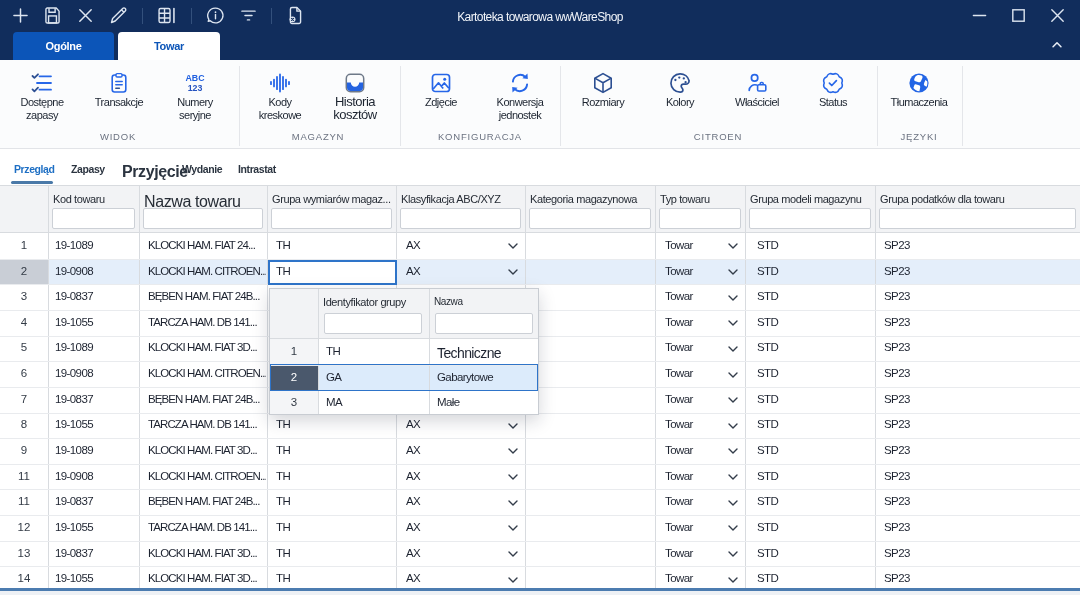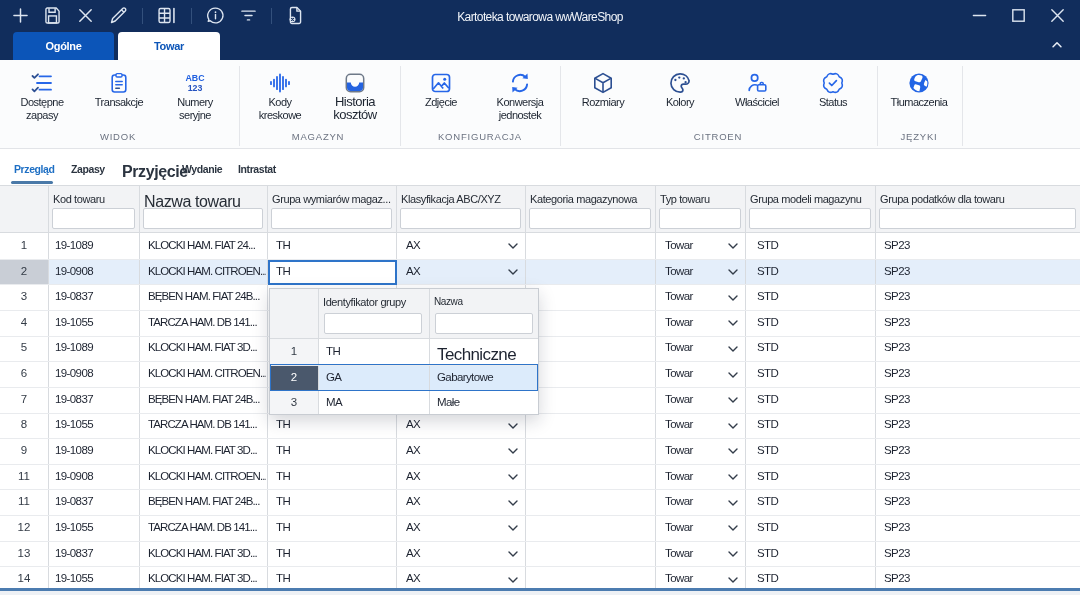--- a/index.html
+++ b/index.html
@@ -505,21 +505,21 @@
 <div class="abs" style="left:159px;top:0;width:1px;height:127px;background:#d8dbdf"></div>
 <div class="abs" style="left:53px;top:7px;font-size:11px;letter-spacing:-0.4px;color:#262c35">Identyfikator grupy</div>
 <div class="abs" style="left:164px;top:7px;font-size:10px;letter-spacing:-0.4px;color:#262c35">Nazwa</div>
 <div class="abs" style="left:54px;top:24px;width:98px;height:21px;background:#fff;border:1px solid #ccd0d6;border-radius:2px"></div>
 <div class="abs" style="left:165px;top:24px;width:98px;height:21px;background:#fff;border:1px solid #ccd0d6;border-radius:2px"></div>
 <div class="abs" style="left:0;top:50px;width:48px;height:25.7px;background:#f4f5f7"></div>
 <div class="abs" style="left:0;top:101.4px;width:48px;height:25.6px;background:#f4f5f7"></div>
 <div class="abs" style="left:0;top:75.7px;width:270px;height:1px;background:#e9ebee"></div>
 <div class="abs" style="left:0;top:55.8px;width:48px;text-align:center;font-size:11.5px;color:#333b46">1</div>
 <div class="abs" style="left:56px;top:55.8px;font-size:11.5px;letter-spacing:-0.6px;color:#1d2330">TH</div>
-<div class="abs" style="left:167px;top:55.8px;font-size:17px;letter-spacing:-0.6px;color:#1d2330">Techniczne</div>
+<div class="abs" style="left:167px;top:55.8px;font-size:14px;letter-spacing:-0.6px;color:#1d2330">Techniczne</div>
 <div class="abs" style="left:0;top:101.4px;width:270px;height:1px;background:#e9ebee"></div>
 <div class="abs" style="left:0;top:81.5px;width:48px;text-align:center;font-size:11.5px;color:#fff">2</div>
 <div class="abs" style="left:56px;top:81.5px;font-size:11.5px;letter-spacing:-0.6px;color:#1d2330">GA</div>
 <div class="abs" style="left:167px;top:81.5px;font-size:11.5px;letter-spacing:-0.6px;color:#1d2330">Gabarytowe</div>
 <div class="abs" style="left:0;top:107.2px;width:48px;text-align:center;font-size:11.5px;color:#333b46">3</div>
 <div class="abs" style="left:56px;top:107.2px;font-size:11.5px;letter-spacing:-0.6px;color:#1d2330">MA</div>
 <div class="abs" style="left:167px;top:107.2px;font-size:11.5px;letter-spacing:-0.6px;color:#1d2330">Małe</div>
 <div class="abs" style="left:0;top:75.2px;width:268px;height:26.8px;border:1.5px solid #2e74c9;background:transparent"></div>
 </div>
 </body></html>

